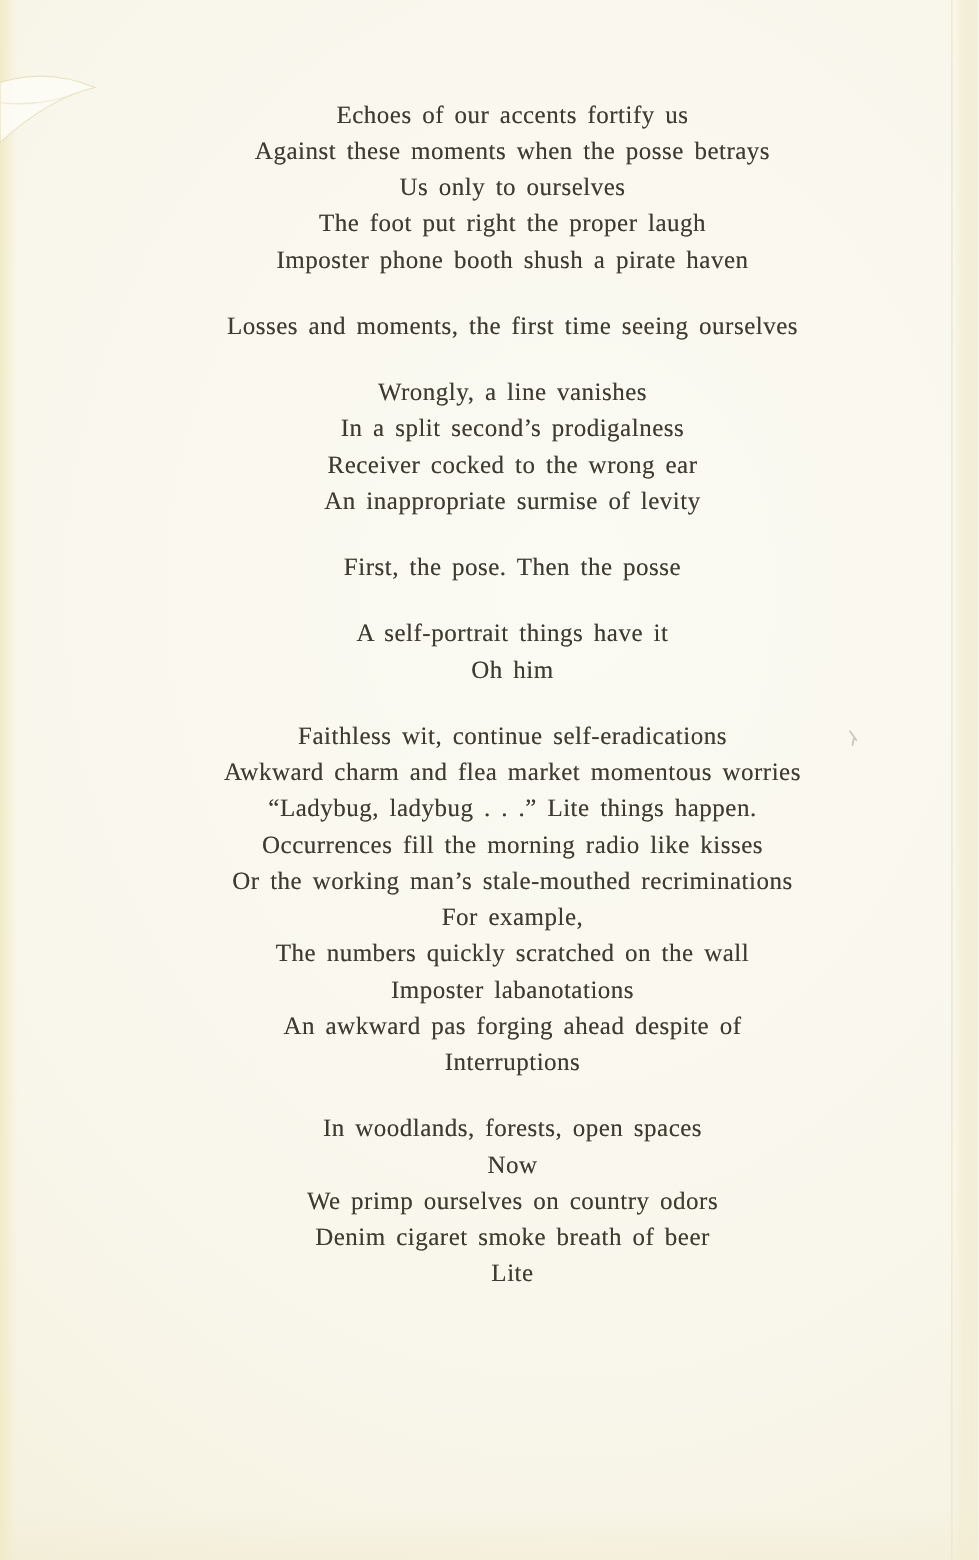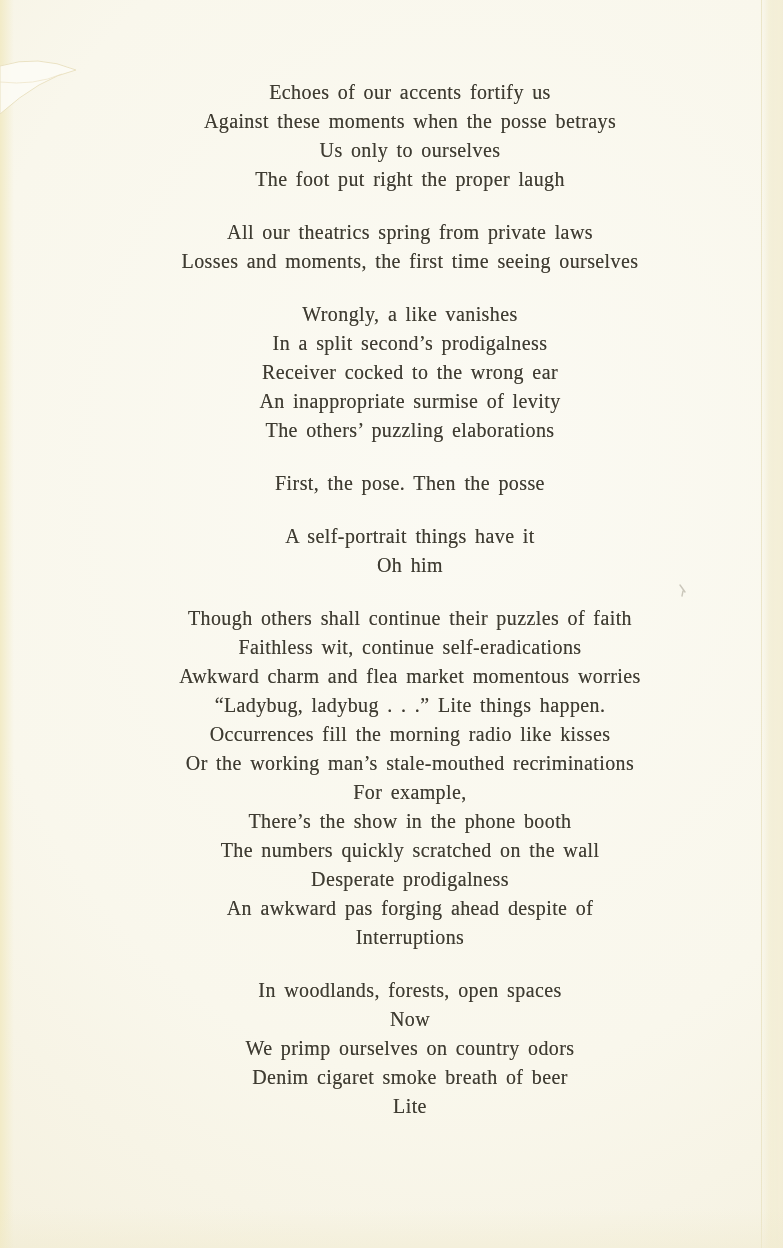--- a/index.html
+++ b/index.html
@@ -117,50 +117,47 @@
       <path d="M2 1 L7 8 M5 7 L4 12" fill="none" stroke="#b9b5a8" stroke-width="1.4" stroke-linecap="round" opacity="0.75"></path>
     </svg>
   </div>
 
   <main class="poem">
       <div class="stanza">
         <p>Echoes of our accents fortify us</p>
         <p>Against these moments when the posse betrays</p>
         <p>Us only to ourselves</p>
         <p>The foot put right the proper laugh</p>
+        <p>Imposter phone booth shush a pirate haven</p>
       </div>
       <div class="stanza">
-        <p>All our theatrics spring from private laws</p>
         <p>Losses and moments, the first time seeing ourselves</p>
       </div>
       <div class="stanza">
-        <p>Wrongly, a like vanishes</p>
+        <p>Wrongly, a line vanishes</p>
         <p>In a split second’s prodigalness</p>
         <p>Receiver cocked to the wrong ear</p>
         <p>An inappropriate surmise of levity</p>
-        <p>The others’ puzzling elaborations</p>
       </div>
       <div class="stanza">
         <p>First, the pose. Then the posse</p>
       </div>
       <div class="stanza">
         <p>A self-portrait things have it</p>
         <p>Oh him</p>
       </div>
       <div class="stanza">
-        <p>Though others shall continue their puzzles of faith</p>
         <p>Faithless wit, continue self-eradications</p>
         <p>Awkward charm and flea market momentous worries</p>
         <p>“Ladybug, ladybug . . .” Lite things happen.</p>
         <p>Occurrences fill the morning radio like kisses</p>
         <p>Or the working man’s stale-mouthed recriminations</p>
         <p>For example,</p>
-        <p>There’s the show in the phone booth</p>
         <p>The numbers quickly scratched on the wall</p>
-        <p>Desperate prodigalness</p>
+        <p>Imposter labanotations</p>
         <p>An awkward pas forging ahead despite of</p>
         <p>Interruptions</p>
       </div>
       <div class="stanza">
         <p>In woodlands, forests, open spaces</p>
         <p>Now</p>
         <p>We primp ourselves on country odors</p>
         <p>Denim cigaret smoke breath of beer</p>
         <p>Lite</p>
       </div>

